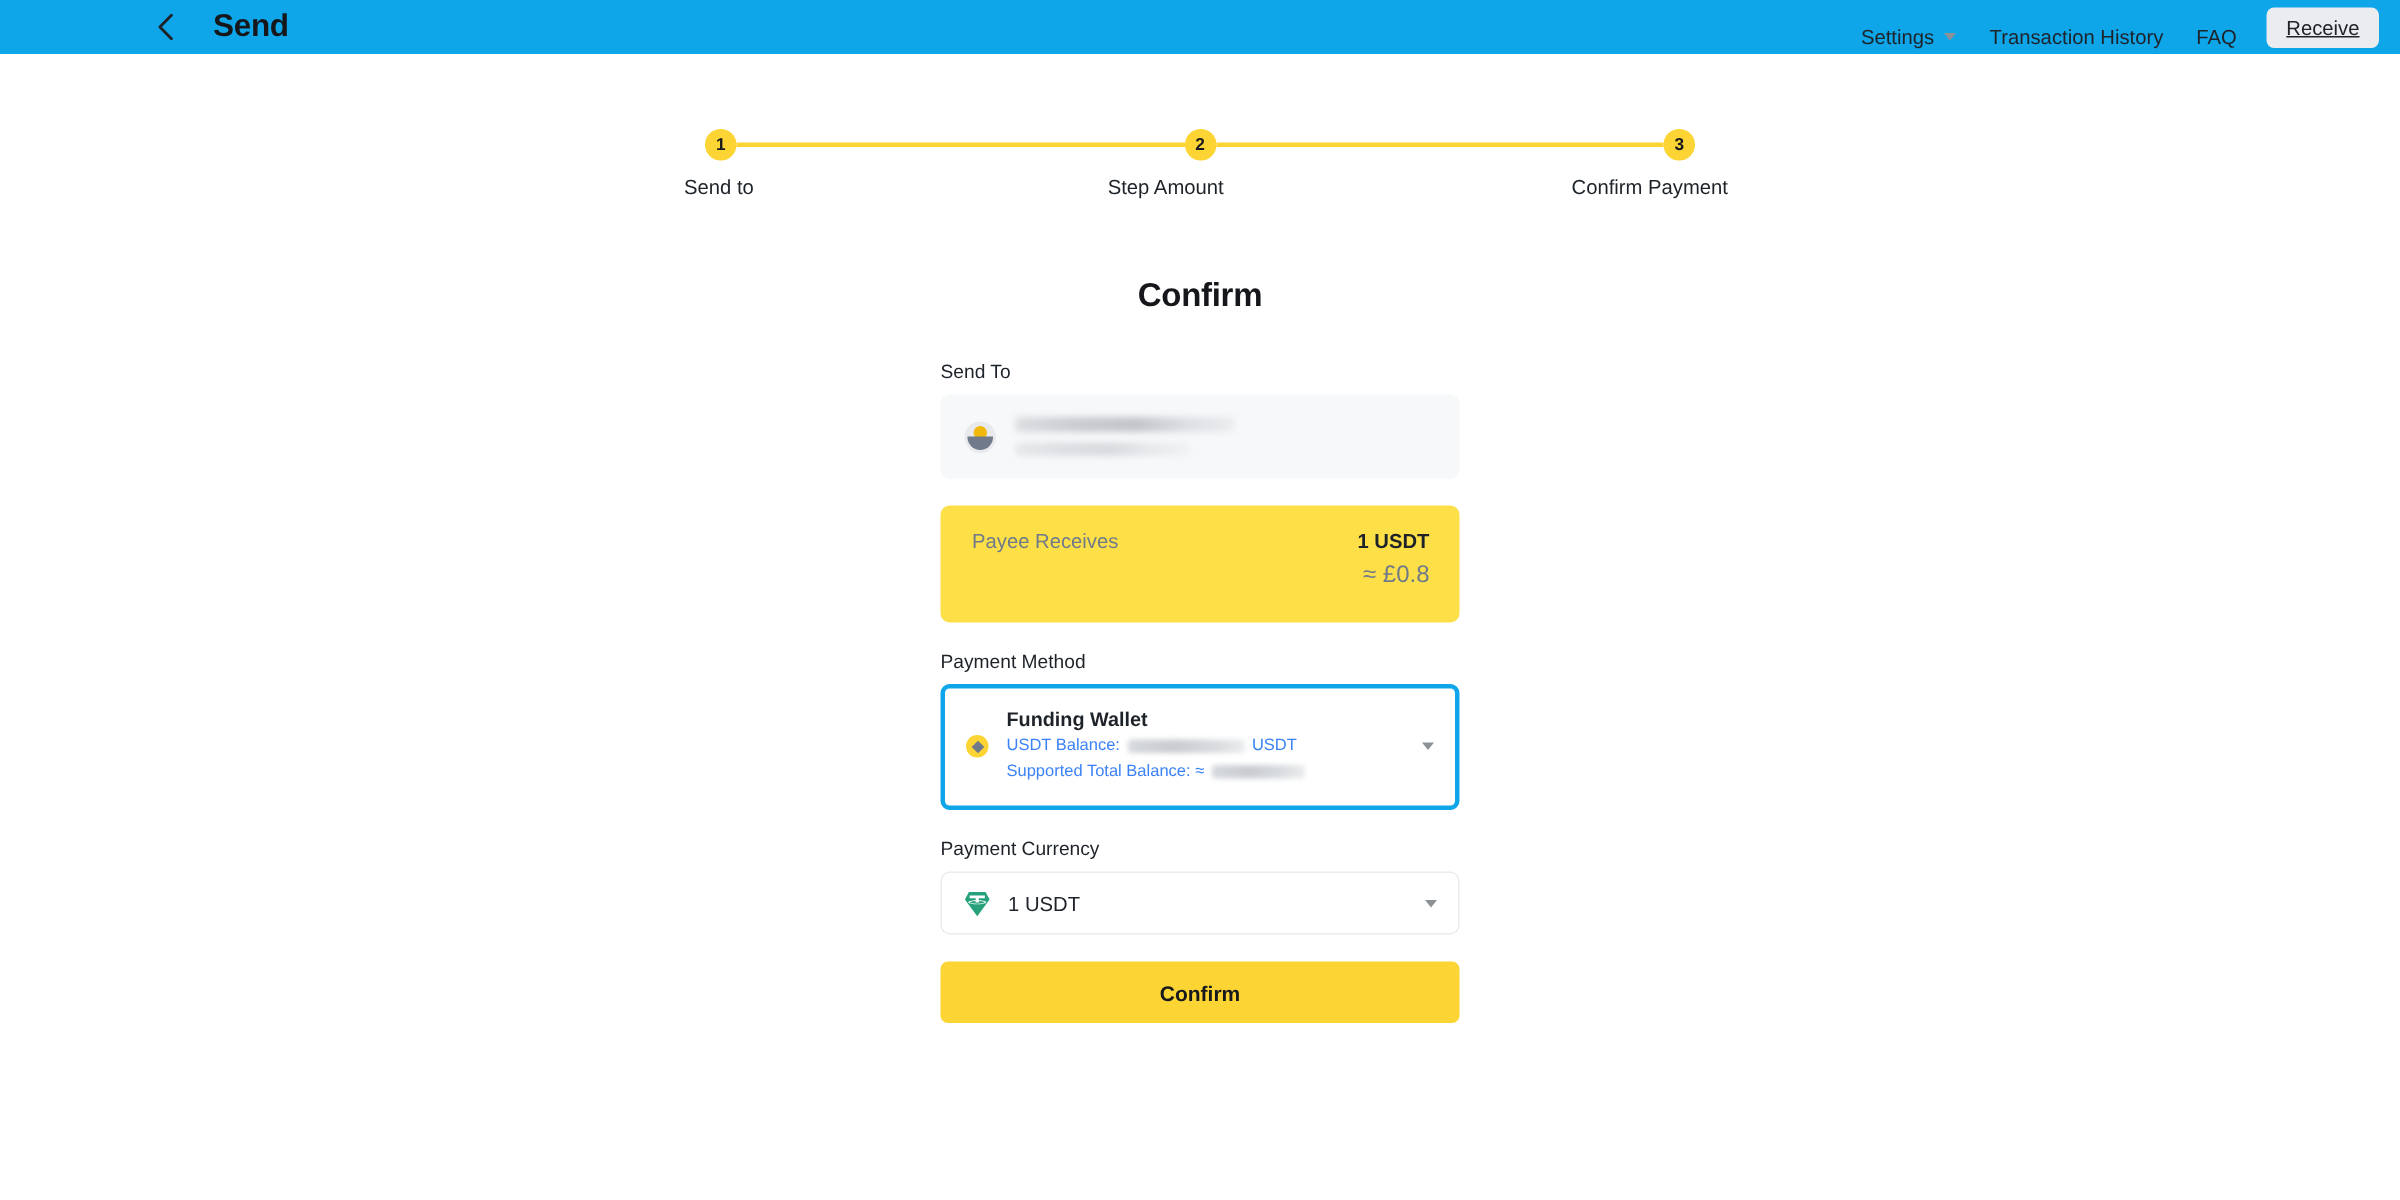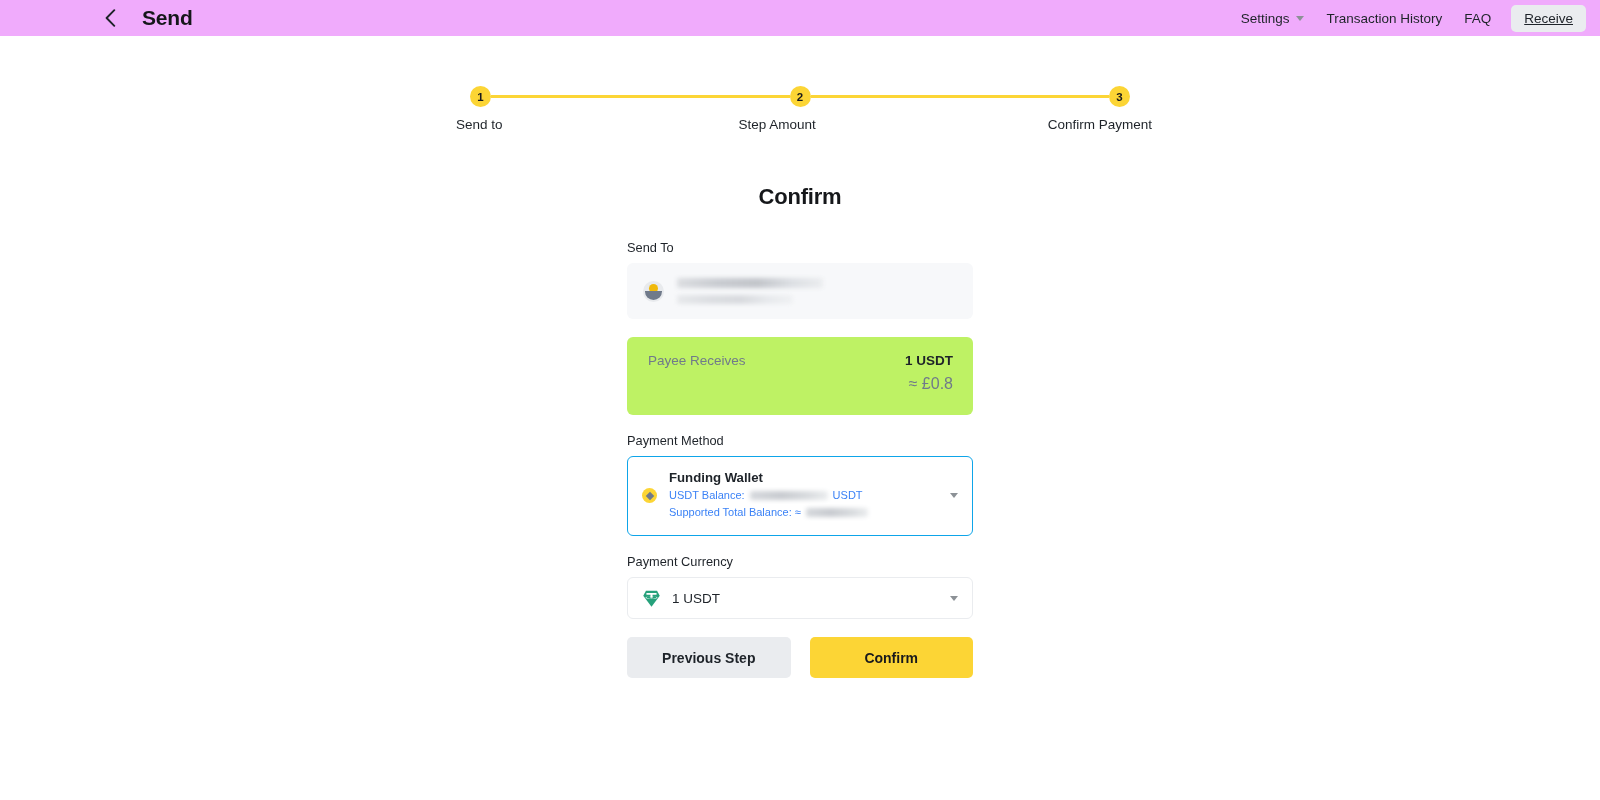--- a/index.html
+++ b/index.html
@@ -13,21 +13,21 @@
   body {
     font-family: "Liberation Sans", sans-serif;
     background: #ffffff;
     color: #1e2329;
     -webkit-font-smoothing: antialiased;
   }
 
   
   .header {
     height: 36px;
-    background: #f0abfc;
+    background: #0ea5e9;
     display: flex;
     align-items: center;
     padding: 0 14px 0 100px;
     position: relative;
   }
   .header-left {
     display: flex;
     align-items: center;
     gap: 22px;
   }
@@ -44,21 +44,21 @@
   .page-title {
     font-size: 21px;
     font-weight: bold;
     letter-spacing: -0.2px;
     color: #15171a;
   }
 
   .header-right {
     margin-left: auto;
     display: flex;
-    align-items: center;
+    align-items: flex-end;
     gap: 0px;
   }
   .nav-item {
     font-size: 13.5px;
     color: #1e2329;
     padding: 0 11px;
     cursor: pointer;
     display: flex;
     align-items: center;
     gap: 7px;
@@ -192,21 +192,21 @@
   .redact {
     border-radius: 2px;
     background: linear-gradient(90deg,#dcdee1 0%,#c9ccd1 28%,#c2c5ca 55%,#dcdfe3 78%,#ebedef 100%);
     filter: blur(2.1px);
   }
   .redact.line1 { height: 10px; width: 146px; margin-bottom: 7px; }
   .redact.line2 { height: 9px;  width: 116px; opacity: 0.58; }
 
   
   .amount-box {
-    background: #bef264;
+    background: #fde047;
     border-radius: 6px;
     padding: 16px 20px 18px 21px;
     min-height: 78px;
   }
   .amount-row {
     display: flex;
     justify-content: space-between;
     align-items: flex-start;
   }
   .amount-key { font-size: 13.5px; color: #707a8a; }
@@ -219,21 +219,21 @@
     color: #1e2329;
   }
   .amount-secondary {
     font-size: 16px;
     color: #707a8a;
     margin-top: 7px;
   }
 
   
   .pm-box {
-    border: 1px solid #0ea5e9;
+    border: 3px solid #0ea5e9;
     border-radius: 6px;
     padding: 13px 14px 14px 14px;
     display: flex;
     align-items: center;
     gap: 12px;
     min-height: 66px;
     cursor: pointer;
     background: #fff;
   }
   .radio {
@@ -427,18 +427,17 @@
           <path d="M12 22.5 L1.6 8.4 L5.0 2.2 L19.0 2.2 L22.4 8.4 Z" fill="#26A17B"></path>
           <path d="M5.6 5.1 H18.4 V7.3 H13.3 V9.0 c3.6.16 6.3.87 6.3 1.72 0 .85-2.7 1.56-6.3 1.72 v.01 c-.42.02-.86.03-1.3.03 -.44 0-.88-.01-1.3-.03 v-.01 c-3.6-.16-6.3-.87-6.3-1.72 0-.85 2.7-1.56 6.3-1.72 V7.3 H5.6 Z M12 12.05 c3.2 0 5.85-.53 6.5-1.24 -.55-.6-2.5-1.08-5.05-1.2 v1.34 c-.47.02-.95.03-1.45.03 -.5 0-.98-.01-1.45-.03 V9.61 c-2.55.12-4.5.6-5.05 1.2 .65.71 3.3 1.24 6.5 1.24 Z" fill="#ffffff"></path>
         </svg>
         <span class="cur-text">1 USDT</span>
         <span class="chevron"></span>
       </div>
     </div>
 
 
     <div class="btn-row">
-      <button class="btn btn-prev">Previous Step</button>
       <button class="btn btn-confirm">Confirm</button>
     </div>
 
   </div>
 </div>
 
 </body></html>

